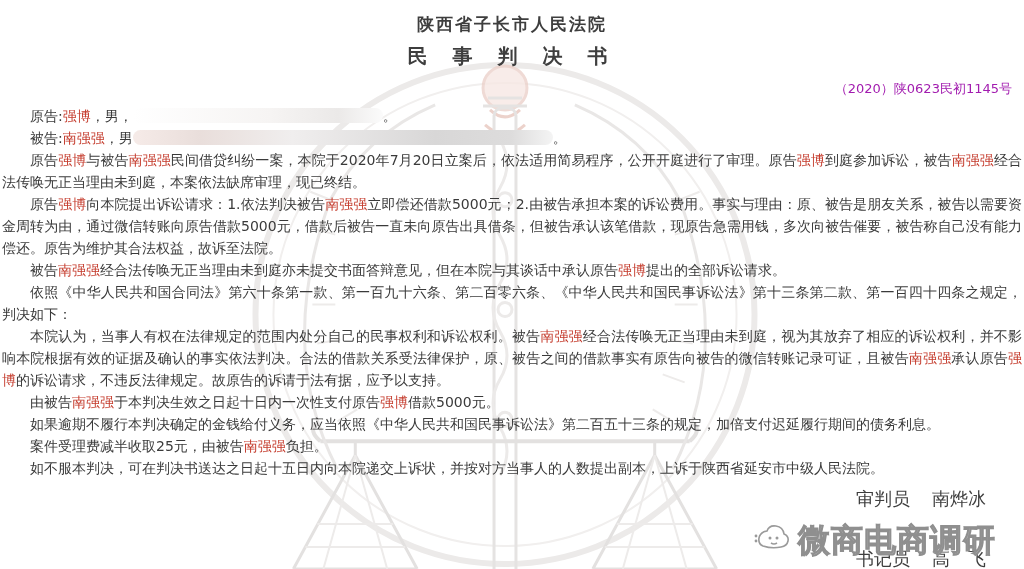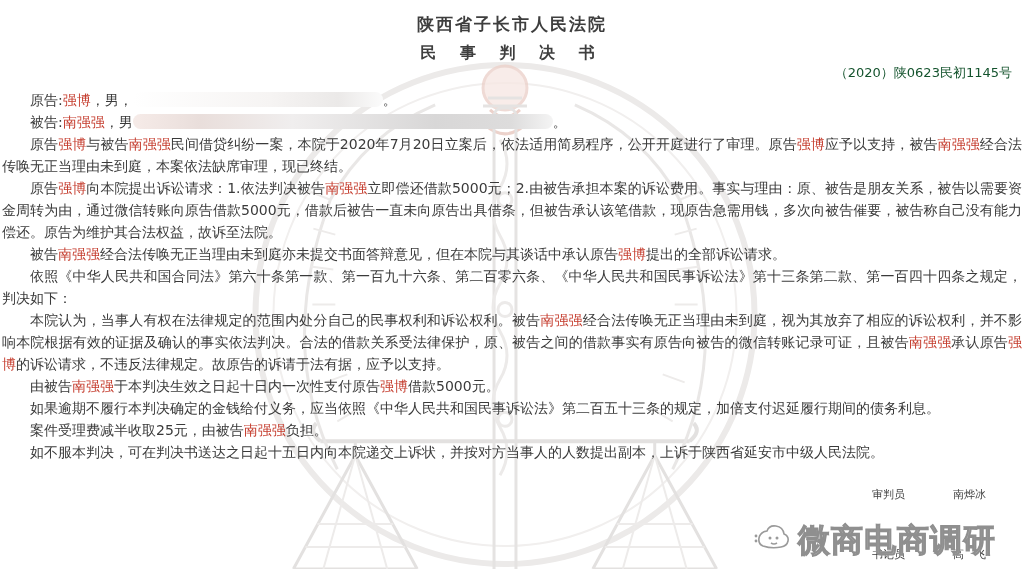--- a/index.html
+++ b/index.html
@@ -3,32 +3,32 @@
 <meta charset="utf-8">
 <style>
   html,body{margin:0;padding:0;background:#fff;}
   .page{position:relative;width:1024px;height:569px;overflow:hidden;background:#ffffff;
         font-family:"DejaVu Sans","Liberation Sans",sans-serif;color:#3a3a3a;}
   
   .emblem{position:absolute;left:245px;top:50px;width:520px;height:519px;pointer-events:none;}
   
   .header{position:relative;z-index:2;padding-top:13px;}
   .court-name{text-align:center;font-size:17px;font-weight:bold;letter-spacing:2px;color:#3e3e3e;}
-  .doc-type{text-align:center;font-size:16px;font-weight:bold;letter-spacing:9px;margin-top:7px;color:#3e3e3e;}
-  .case-number{text-align:right;font-size:13px;margin-top:0;padding-right:12px;color:#14532d;}
+  .doc-type{text-align:center;font-size:20px;font-weight:bold;letter-spacing:9px;margin-top:7px;color:#3e3e3e;}
+  .case-number{text-align:right;font-size:13px;margin-top:10px;padding-right:12px;color:#a21caf;}
   
   .doc-body{position:relative;z-index:2;margin-top:7px;padding:0 2px;
             font-size:14px;line-height:22px;text-align:justify;word-break:break-all;}
   .doc-body p{margin:0;text-indent:2em;}
   .hl{color:#c43a2b;}
   .redact{display:inline-block;height:15px;vertical-align:-2px;border-radius:8px;}
   .redact-plaintiff{width:250px;background:linear-gradient(90deg,#ffffff 0%,#f6f4f3 55%,#ebe9e8 82%,#fbfbfb 100%);}
   .redact-defendant{width:420px;background:linear-gradient(90deg,#f6ebe8 0%,#e9dedb 16%,#f0eeee 38%,#d8d7d7 72%,#dddcdc 90%,#f4f4f4 100%);}
   
-  .sig-line{position:absolute;right:38px;z-index:2;font-size:11px;color:#3e3e3e;display:flex;gap:48px;}
+  .sig-line{position:absolute;right:38px;z-index:2;font-size:18px;color:#3e3e3e;display:flex;gap:22px;}
   .sig-judge{top:487px;}
   .sig-clerk{top:547px;}
   
   .brand{position:absolute;top:519px;right:28px;z-index:3;display:flex;align-items:center;gap:2px;}
   .brand-text{font-size:32px;font-weight:bold;letter-spacing:1px;color:#b9b9b9;
               -webkit-text-stroke:1px #8f8f8f;text-shadow:0 0 1px #ffffff;}
 </style>
 </head>
 <body>
 
@@ -67,21 +67,21 @@
 
   <div class="header">
     <div class="court-name">陕西省子长市人民法院</div>
     <div class="doc-type">民 事 判 决 书</div>
     <div class="case-number">（2020）陕0623民初1145号</div>
   </div>
 
   <div class="doc-body">
     <p><span>原告:</span><span class="hl">强博</span><span>，男，</span><span class="redact redact-plaintiff"></span><span>。</span></p>
     <p><span>被告:</span><span class="hl">南强强</span><span>，男</span><span class="redact redact-defendant"></span><span>。</span></p>
-    <p><span>原告</span><span class="hl">强博</span><span>与被告</span><span class="hl">南强强</span><span>民间借贷纠纷一案，本院于2020年7月20日立案后，依法适用简易程序，公开开庭进行了审理。原告</span><span class="hl">强博</span><span>应予以支持，被告</span><span class="hl">南强强</span><span>经合法传唤无正当理由未到庭，本案依法缺席审理，现已终结。</span></p>
+    <p><span>原告</span><span class="hl">强博</span><span>与被告</span><span class="hl">南强强</span><span>民间借贷纠纷一案，本院于2020年7月20日立案后，依法适用简易程序，公开开庭进行了审理。原告</span><span class="hl">强博</span><span>到庭参加诉讼，被告</span><span class="hl">南强强</span><span>经合法传唤无正当理由未到庭，本案依法缺席审理，现已终结。</span></p>
     <p><span>原告</span><span class="hl">强博</span><span>向本院提出诉讼请求：1.依法判决被告</span><span class="hl">南强强</span><span>立即偿还借款5000元；2.由被告承担本案的诉讼费用。事实与理由：原、被告是朋友关系，被告以需要资金周转为由，通过微信转账向原告借款5000元，借款后被告一直未向原告出具借条，但被告承认该笔借款，现原告急需用钱，多次向被告催要，被告称自己没有能力偿还。原告为维护其合法权益，故诉至法院。</span></p>
     <p><span>被告</span><span class="hl">南强强</span><span>经合法传唤无正当理由未到庭亦未提交书面答辩意见，但在本院与其谈话中承认原告</span><span class="hl">强博</span><span>提出的全部诉讼请求。</span></p>
     <p><span>依照《中华人民共和国合同法》第六十条第一款、第一百九十六条、第二百零六条、《中华人民共和国民事诉讼法》第十三条第二款、第一百四十四条之规定，判决如下：</span></p>
     <p><span>本院认为，当事人有权在法律规定的范围内处分自己的民事权利和诉讼权利。被告</span><span class="hl">南强强</span><span>经合法传唤无正当理由未到庭，视为其放弃了相应的诉讼权利，并不影响本院根据有效的证据及确认的事实依法判决。合法的借款关系受法律保护，原、被告之间的借款事实有原告向被告的微信转账记录可证，且被告</span><span class="hl">南强强</span><span>承认原告</span><span class="hl">强博</span><span>的诉讼请求，不违反法律规定。故原告的诉请于法有据，应予以支持。</span></p>
     <p><span>由被告</span><span class="hl">南强强</span><span>于本判决生效之日起十日内一次性支付原告</span><span class="hl">强博</span><span>借款5000元。</span></p>
     <p><span>如果逾期不履行本判决确定的金钱给付义务，应当依照《中华人民共和国民事诉讼法》第二百五十三条的规定，加倍支付迟延履行期间的债务利息。</span></p>
     <p><span>案件受理费减半收取25元，由被告</span><span class="hl">南强强</span><span>负担。</span></p>
     <p><span>如不服本判决，可在判决书送达之日起十五日内向本院递交上诉状，并按对方当事人的人数提出副本，上诉于陕西省延安市中级人民法院。</span></p>
   </div>
 

